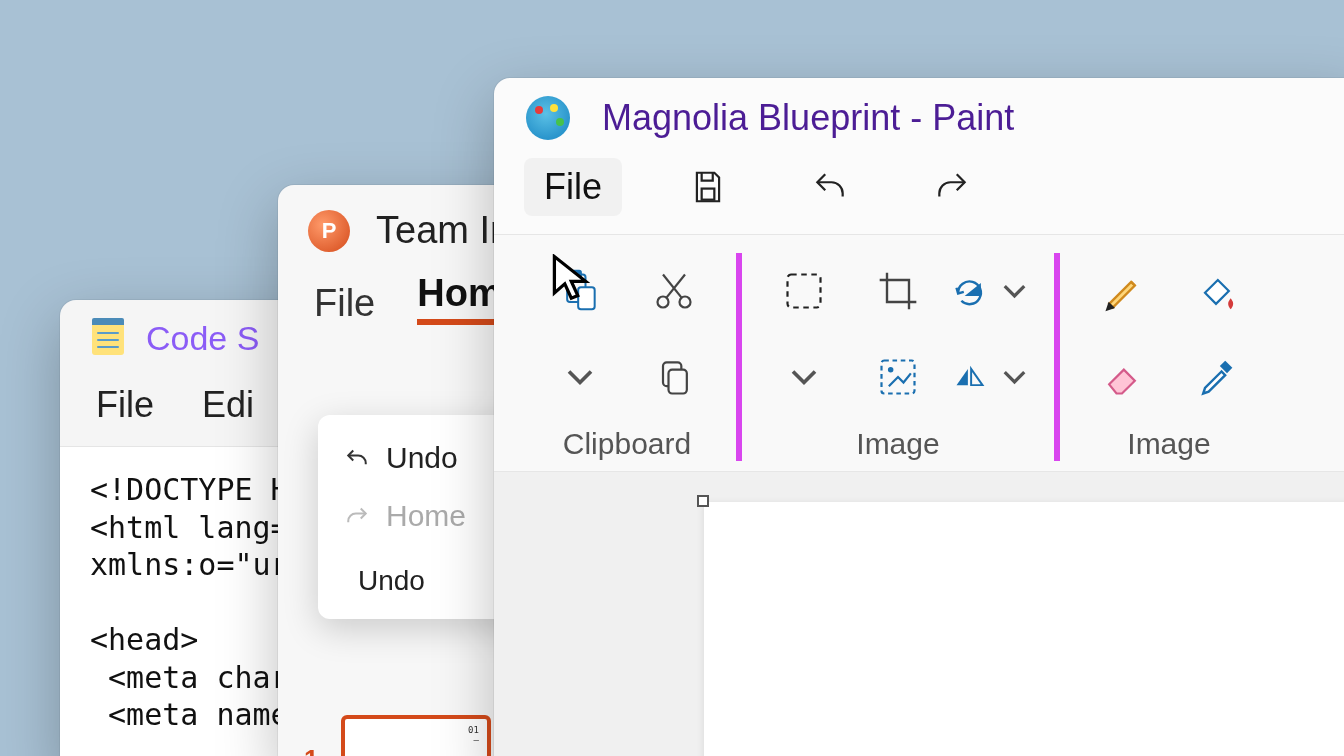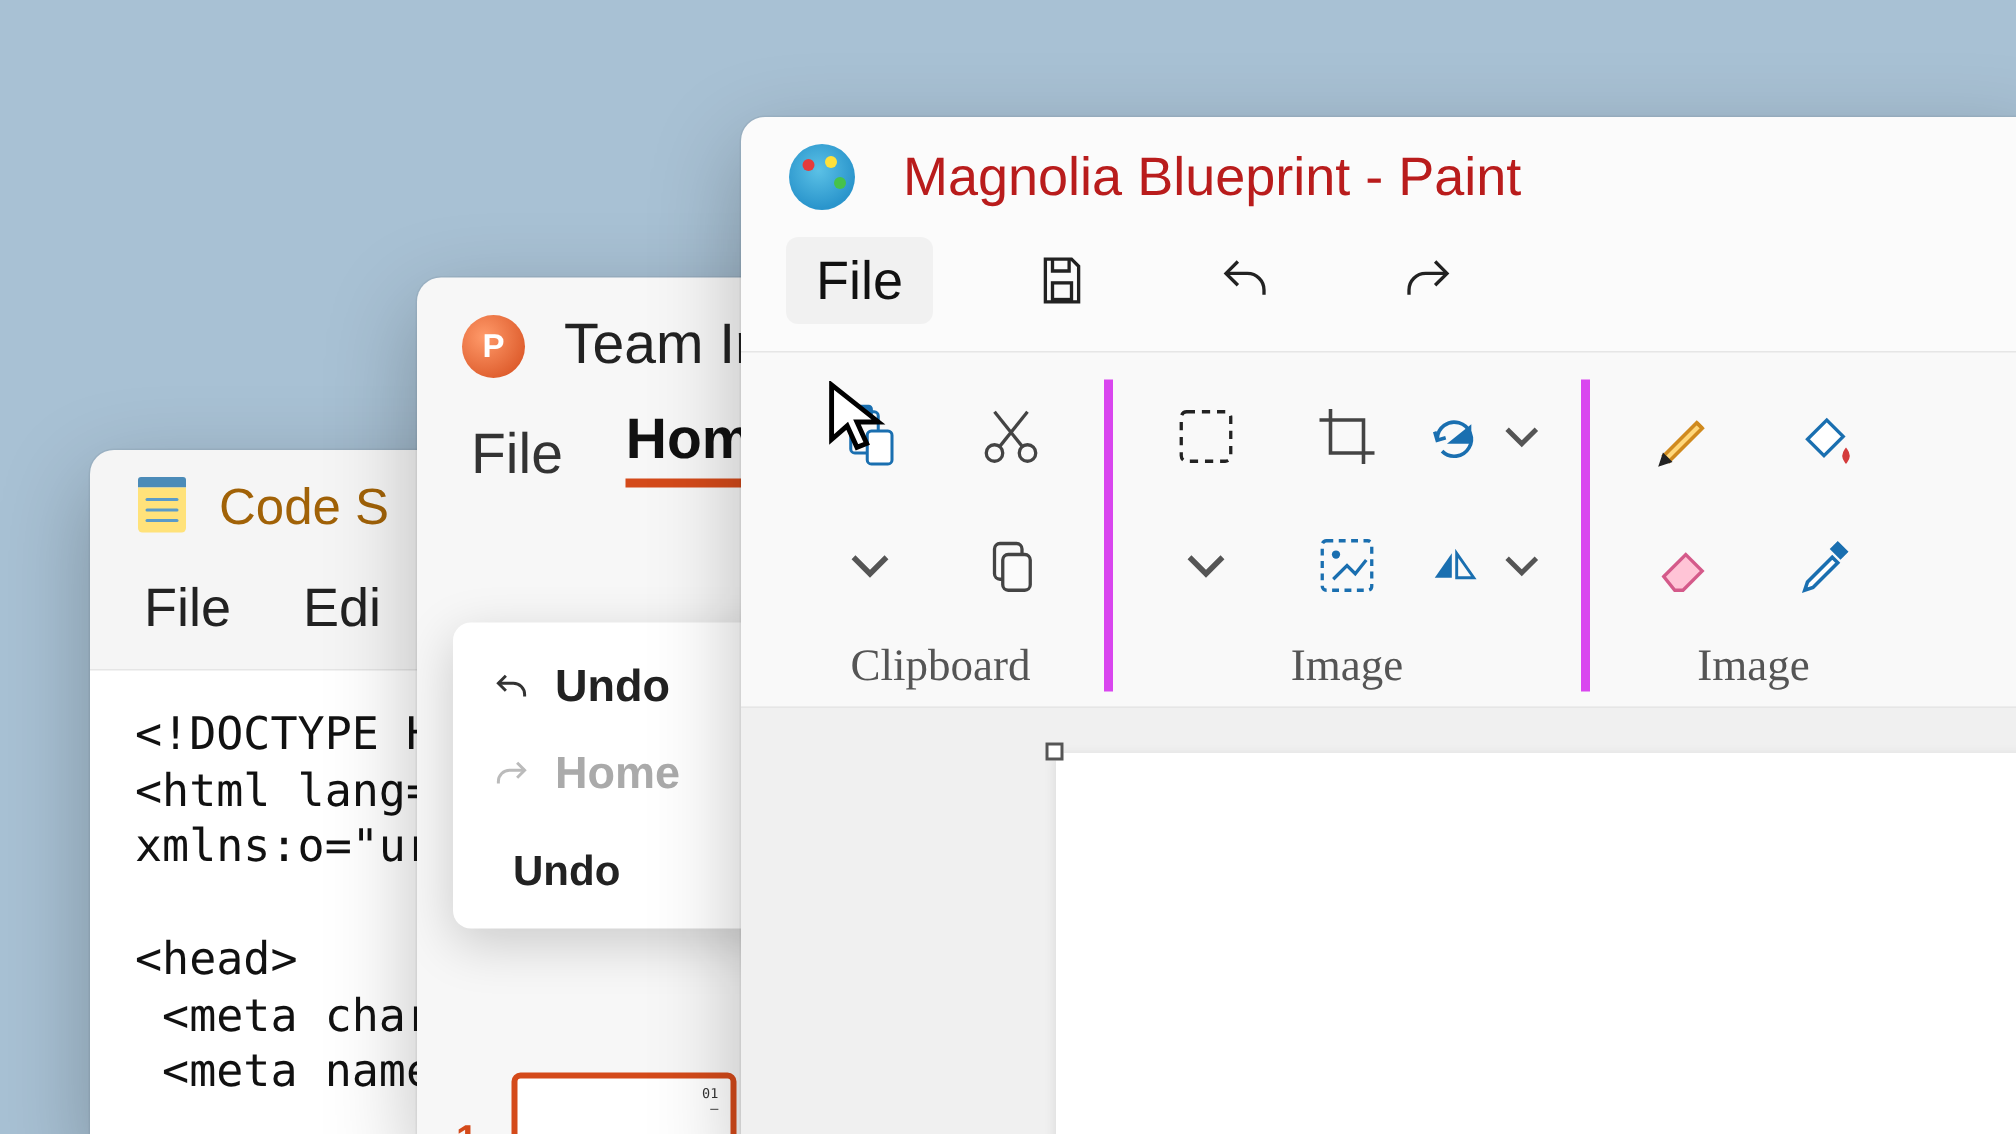--- a/index.html
+++ b/index.html
@@ -19,58 +19,58 @@
     overflow: hidden;
   }
 
   
   #notepad { left:60px; top:300px; width:500px; height:470px; background:#f5f5f5; }
   .np-title { display:flex; align-items:center; gap:18px; padding:18px 28px 6px 28px; }
   .np-icon { width:40px; height:40px; display:flex; flex-direction:column; justify-content:flex-start; align-items:center; }
   .np-icon .spiral { width:32px; height:7px; background:linear-gradient(#4b8bb8,#4b8bb8); border-radius:2px 2px 0 0; display:flex; justify-content:space-around; padding-top:1px;}
   .np-icon .page { width:32px; height:30px; background:#ffe27a; border-radius:0 0 3px 3px; display:flex; flex-direction:column; justify-content:space-around; padding:4px 5px;}
   .np-icon .page span{height:2px;background:#5a9bc9;border-radius:1px;}
-  .np-tt { font-size:34px; color:#a16207; }
+  .np-tt { font-size:34px; color:#8b5cf6; }
   .np-menu { display:flex; gap:48px; padding:20px 36px; font-size:36px; color:#222; }
   .np-body { background:#fff; height:100%; padding:24px 30px; font-family:Consolas,monospace; font-size:30px; color:#111; line-height:1.25; white-space:pre; border-top:1px solid #e5e5e5;}
 
   
   #ppt { left:278px; top:185px; width:700px; height:580px; background:#f7f7f7;}
   .pp-title { display:flex; align-items:center; gap:26px; padding:24px 30px 10px 30px;}
   .pp-logo { width:42px; height:42px; border-radius:50%; background:radial-gradient(circle at 35% 35%, #ff9a6a, #d44a1a); display:flex; align-items:center; justify-content:center; color:#fff; font-weight:700; font-size:22px;}
   .pp-tt { font-size:38px; color:#222;}
   .pp-menu { display:flex; gap:42px; padding:10px 36px 0 36px; font-size:38px; color:#333; align-items:flex-end;}
   .pp-menu .active { font-weight:600; color:#111; border-bottom:6px solid #d44a1a; padding-bottom:4px;}
-  .pp-drop { position:absolute; left:24px; top:230px; width:220px; background:#fff; border-radius:12px; box-shadow:0 10px 35px rgba(0,0,0,0.18); padding:14px 0 18px 0;font-weight:bold;}
+  .pp-drop { position:absolute; left:40px; top:230px; width:220px; background:#fff; border-radius:12px; box-shadow:0 10px 35px rgba(0,0,0,0.18); padding:14px 0 18px 0;}
   .pp-item { display:flex; align-items:center; gap:14px; padding:12px 24px; font-size:30px; color:#222;}
   .pp-item.dis { color:#aaa;}
   .pp-label { padding:20px 24px 4px 40px; font-size:28px; color:#222;}
   .pp-thumb-area{position:absolute; left:26px; top:530px;}
   .pp-num{color:#d44a1a; font-size:26px; font-weight:600; display:inline-block; margin-right:18px; vertical-align:middle;}
   .pp-thumb{display:inline-block; width:150px; height:88px; border:4px solid #d44a1a; border-radius:6px; background:#fff; vertical-align:middle; padding:6px 8px; font-family:Consolas,monospace; font-size:9px; color:#333;}
   .pp-thumb .t1{display:block;text-align:right;}
 
   
   #paint { left:494px; top:78px; width:870px; height:700px; background:#fbfbfb;}
   .pt-title { display:flex; align-items:center; gap:32px; padding:18px 32px 8px 32px;}
   .pt-logo { width:44px; height:44px; position:relative;}
   .pt-logo .pal{width:44px;height:44px;border-radius:50%;background:radial-gradient(circle at 45% 40%, #5bc1e6 0%, #2a95cc 70%);position:relative;}
   .pt-logo .dot{position:absolute;width:8px;height:8px;border-radius:50%;}
   .pt-logo .d1{background:#e63b3b;left:9px;top:10px;}
   .pt-logo .d2{background:#ffe13b;left:24px;top:8px;}
   .pt-logo .d3{background:#46c24b;left:30px;top:22px;}
-  .pt-tt { font-size:36px; color:#b91c1c;}
+  .pt-tt { font-size:36px; color:#4c1d95;}
   .pt-bar { display:flex; align-items:center; gap:10px; padding:10px 30px 18px 30px;}
   .pt-mbtn { font-size:36px; color:#111; padding:8px 20px; border-radius:8px;}
   .pt-mbtn.hover{background:rgba(0,0,0,0.04);}
   .pt-qa { width:72px; height:58px; display:flex; align-items:center; justify-content:center;}
   .pt-qa svg{width:38px;height:38px;}
   .spacer{width:30px;}
   .ribbon { display:flex; border-top:1px solid #e6e6e6; background:#f9f9f9; padding:18px 24px 10px 24px; gap:0;}
-  .rgroup { display:flex; flex-direction:column; align-items:center; padding:0 20px;font-family:Liberation Serif, serif; }
+  .rgroup { display:flex; flex-direction:column; align-items:center; padding:0 20px; }
   .rgroup + .rgroup { border-left:6px solid #d946ef;}
   .rgrid { display:grid; grid-auto-flow:column; grid-template-rows:repeat(2,76px); gap:10px 10px; align-items:center; justify-items:center;}
   .rbtn { width:84px; height:76px; display:flex; align-items:center; justify-content:center; border-radius:8px;}
   .rbtn.narrow{width:60px;}
   .rbtn svg{width:44px;height:44px;}
   .rlabel { font-size:30px; color:#555; padding-top:12px;}
   .canvas-area{background:#f0f0f0; height:100%; border-top:1px solid #e6e6e6; position:relative; padding:30px 0 0 210px;}
   .canvas{background:#fff; width:700px; height:400px; position:relative; box-shadow:0 2px 8px rgba(0,0,0,0.1);}
   .handle{position:absolute; width:12px; height:12px; border:2px solid #555; background:#fff; left:-7px; top:-7px;}
 

